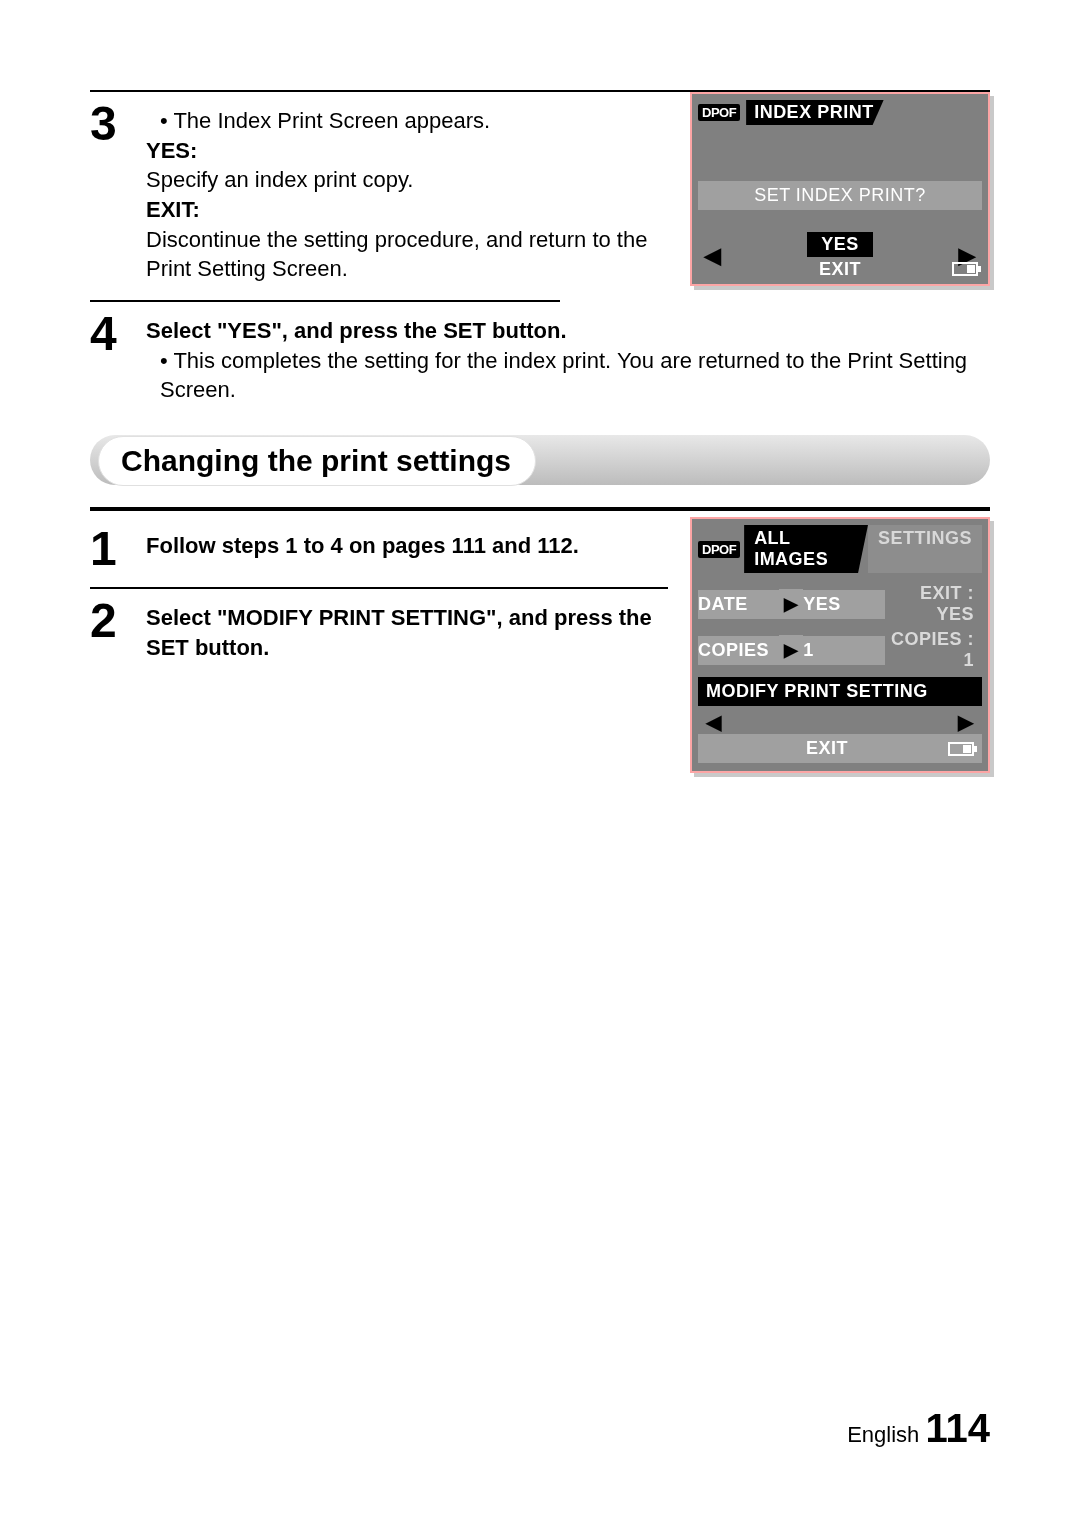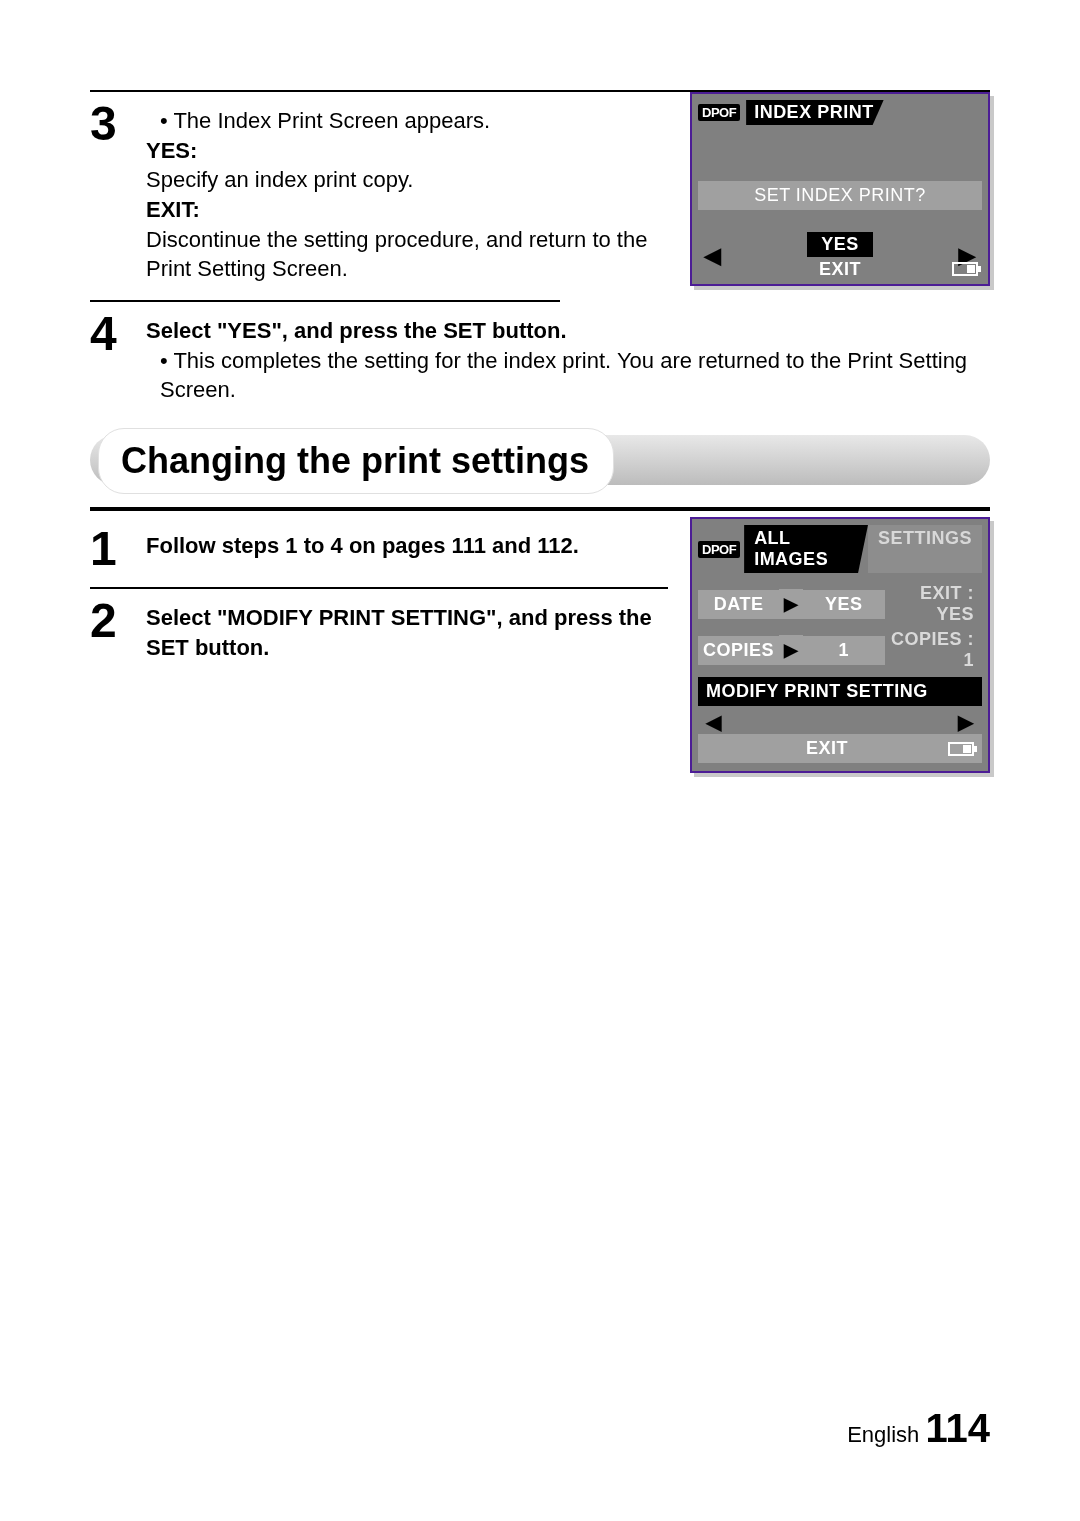--- a/index.html
+++ b/index.html
@@ -27,33 +27,33 @@
   }
   .section-head .pill-back {
     position: absolute; left: 0; top: 0; width: 100%; height: 50px;
     background: linear-gradient(to bottom, #e8e8e8 0%, #d0d0d0 55%, #bcbcbc 100%);
     border-radius: 26px;
   }
   .section-head .pill-front {
     position: relative;
     background: #fff;
     border-radius: 26px;
-    height: 66px;
+    height: 50px;
     padding: 0 24px 0 22px;
     display: flex; align-items: center;
-    font-size: 36px; font-weight: 700;
+    font-size: 30px; font-weight: 700;
     border: 1px solid #e0e0e0;
     margin-left: 8px;
   }
 
   
   .lcd {
     width: 300px;
     background: #808080;
-    border: 2px solid #4c1d95;
+    border: 2px solid #fca5a5;
     box-shadow: 4px 4px 0 #c9c9c9;
     color: #fff;
     font-weight: 700;
     font-size: 18px;
     letter-spacing: 0.5px;
     padding: 6px 6px 8px 6px;
     font-family: Arial, Helvetica, sans-serif;
   }
   .lcd .title-row { display: flex; align-items: center; gap: 6px; }
   .lcd .dpof-chip {
@@ -85,21 +85,21 @@
   .lcd2 .tabs { display:flex; align-items:stretch; }
   .lcd2 .tab-active {
     background:#000; color:#fff; padding:3px 10px; font-weight:800;
     clip-path: polygon(0 0, 100% 0, 92% 100%, 0 100%);
   }
   .lcd2 .tab-inactive {
     color:#d8d8d8; padding:3px 10px; font-weight:800;
     background:#8d8d8d;
   }
   .lcd2 .grid { display:grid; grid-template-columns: 1fr 24px 1fr 1.2fr; gap:4px 0; margin-top:10px; align-items:center; }
-  .lcd2 .cell-l { background:#a0a0a0; text-align:center; padding:4px 0; font-weight:800; }
+  .lcd2 .cell-l { background:#a0a0a0; text-align:left; padding:4px 0; font-weight:800; }
   .lcd2 .cell-arrow { background:#a0a0a0; color:#000; text-align:center; font-size:18px; padding:4px 0; }
   .lcd2 .cell-r { text-align:right; padding-right:8px; color:#d9d9d9; font-weight:800; }
   .lcd2 .modify { background:#000; color:#fff; font-weight:800; padding:4px 8px; margin-top:6px; }
   .lcd2 .nav-row { display:flex; justify-content:space-between; color:#000; font-size:20px; padding:4px 8px 0 8px; }
   .lcd2 .exit2 { background:#a0a0a0; text-align:center; padding:4px 0; font-weight:800; display:flex; justify-content:space-between; align-items:center; padding:4px 8px;}
   .lcd2 .exit2 .label { flex:1; text-align:center; }
 
   .footer { position:absolute; bottom:70px; right:90px; font-size:22px; }
   .footer .pg { font-size:40px; font-weight:900;text-align:center; }
 

